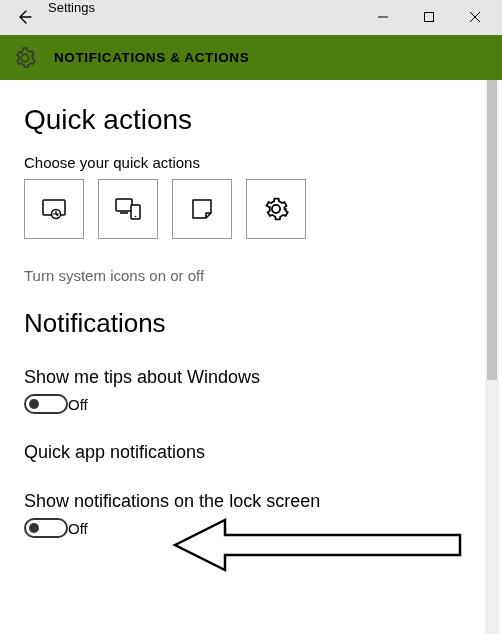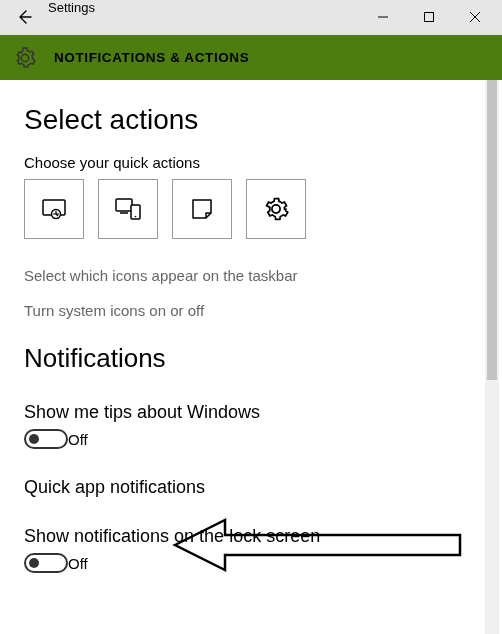--- a/index.html
+++ b/index.html
@@ -193,21 +193,21 @@
   <span class="crumb">NOTIFICATIONS &amp; ACTIONS</span>
 </div>
 
 <div class="content-wrap">
   <div class="scroll-track">
     <div class="scroll-thumb"></div>
   </div>
 
   <div class="content">
 
-    <h1 class="section">Select actions</h1>
+    <h1 class="section">Quick actions</h1>
     <div class="subtext">Choose your quick actions</div>
 
     <div class="qa-row">
       <div class="qa-tile">
         <svg width="30" height="30" viewBox="0 0 30 30">
           <rect x="4" y="6" width="22" height="15" rx="1" stroke="#000" stroke-width="1.5" fill="none"></rect>
           <circle cx="17" cy="20" r="4.5" stroke="#000" stroke-width="1.5" fill="#fff"></circle>
           <path d="M17 17 v3 l2 2 M14 20 h6" stroke="#000" stroke-width="1.2" fill="none"></path>
         </svg>
       </div>
@@ -224,21 +224,20 @@
           <path d="M5 5 h18 v13 l-5 5 h-13 z M18 23 v-5 h5" stroke="#000" stroke-width="1.5" fill="none" stroke-linejoin="round"></path>
         </svg>
       </div>
       <div class="qa-tile">
         <svg width="28" height="28" viewBox="0 0 24 24">
           <path fill="none" stroke="#000" stroke-width="1.5" d="M12 8.5a3.5 3.5 0 1 0 0 7 3.5 3.5 0 0 0 0-7zm8.4 3.5c0 .5-.1 1-.15 1.4l1.8 1.4-1.8 3.1-2.1-.8a7.2 7.2 0 0 1-2.5 1.45l-.35 2.3h-3.6l-.35-2.3a7.2 7.2 0 0 1-2.5-1.45l-2.1.8-1.8-3.1 1.8-1.4c-.05-.4-.15-.9-.15-1.4s.1-1 .15-1.4L3.9 9.2l1.8-3.1 2.1.8A7.2 7.2 0 0 1 10.3 5.45l.35-2.3h3.6l.35 2.3a7.2 7.2 0 0 1 2.5 1.45l2.1-.8 1.8 3.1-1.8 1.4c.05.4.15.9.15 1.4z"></path>
         </svg>
       </div>
     </div>
 
-    <div class="link">Select which icons appear on the taskbar</div>
     <div class="link">Turn system icons on or off</div>
 
     <h2 class="section">Notifications</h2>
 
     <div>
       <div class="setting-label">Show me tips about Windows</div>
       <div class="toggle-row">
         <div class="toggle">
             <div class="knob"></div>
           </div>

